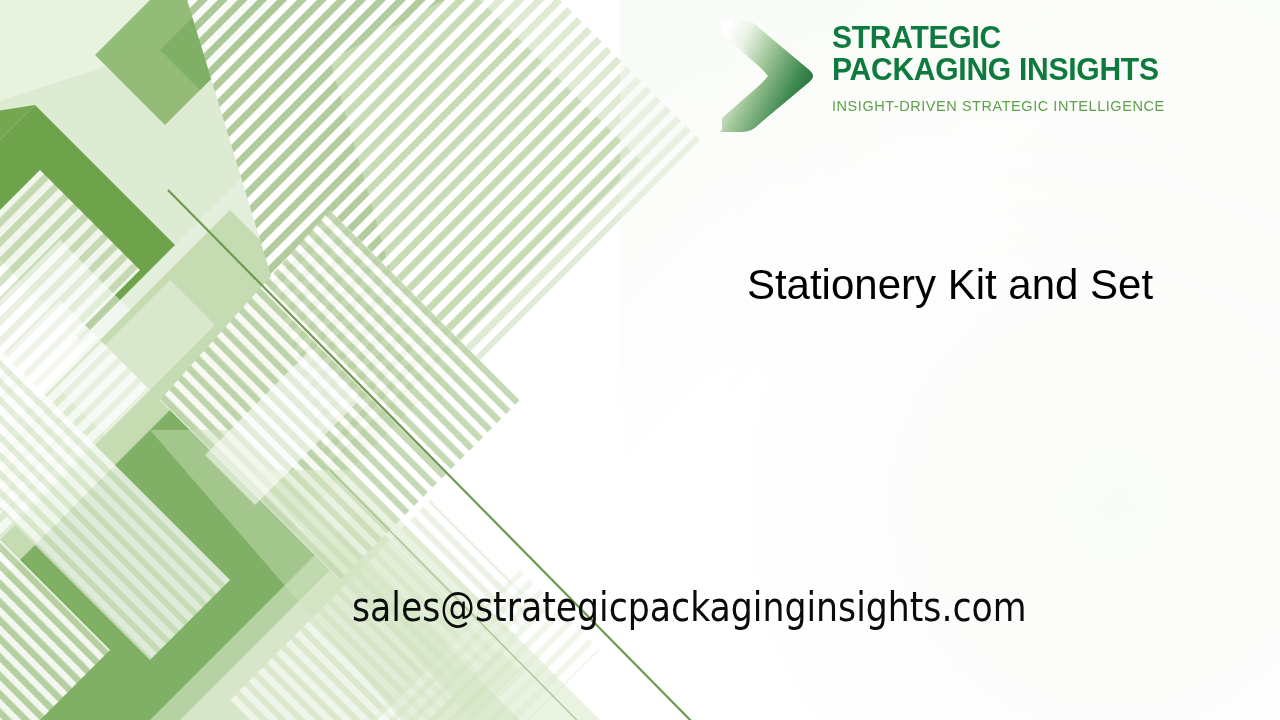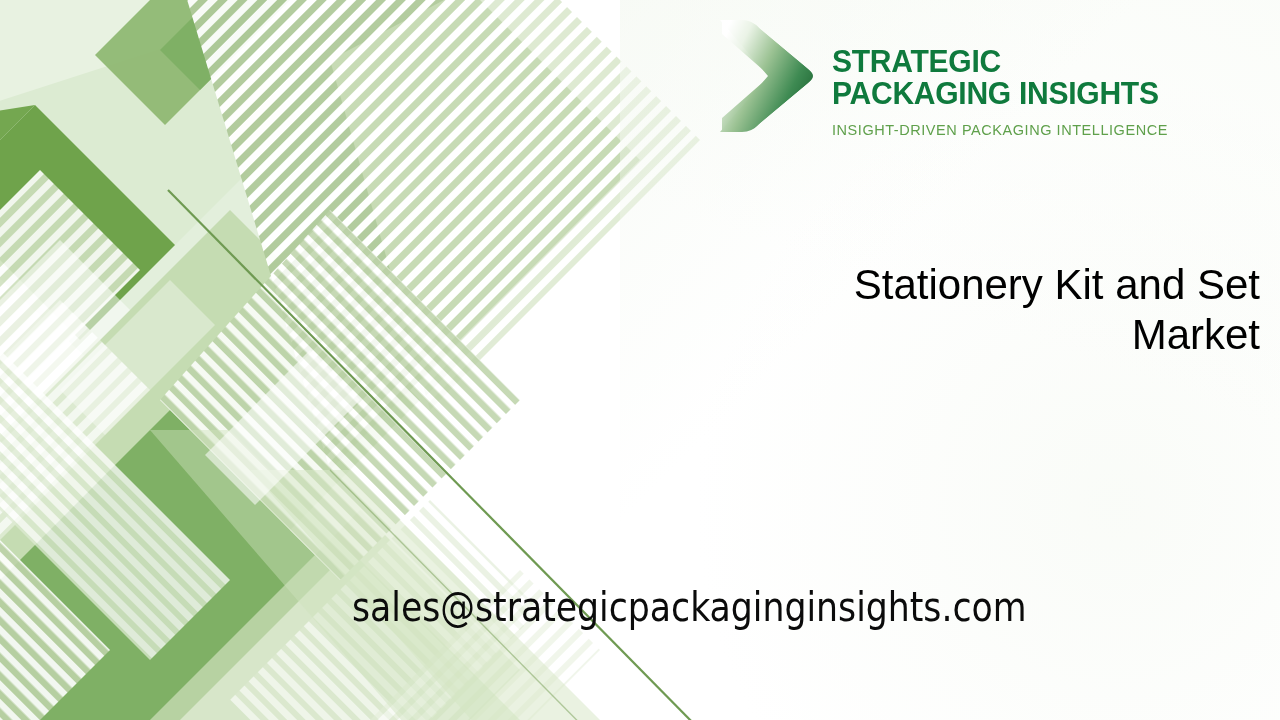--- a/index.html
+++ b/index.html
@@ -29,21 +29,21 @@
   .art svg { display:block; }
 
   
   .logo {
     position: absolute;
     left: 712px;
     top: 14px;
     width: 505px;
     height: 124px;
     display: flex;
-    align-items: flex-end;
+    align-items: flex-start;
   }
   .logo-mark {
     width: 112px;
     height: 124px;
     flex: 0 0 112px;
   }
   .logo-text {
     flex: 1 1 auto;
     padding-left: 8px;
     display: flex;
@@ -67,21 +67,21 @@
     letter-spacing: 0.55px;
     white-space: nowrap;
   }
 
   
   .title {
     position: absolute;
     left: 640px;
     top: 260px;
     width: 620px;
-    text-align: right;
+    text-align: center;
     color: #000000;
     font-size: 42px;
     line-height: 50px;
     font-weight: normal;
   }
   .title-line { display: block; }
 
   
   .email {
     position: absolute;
@@ -233,24 +233,23 @@
             <stop offset="1" stop-color="#1B6331"></stop>
           </linearGradient>
         </defs>
         <path d="M10 8 L34 8 Q42 8 48 15 L96 55 Q104 62 96 69 L48 109 Q42 116 34 116 L10 116 L10 104 L58 62 L10 20 Z" fill="url(#chevGrad)"></path>
         <path d="M8 6 L30 6 Q40 6 47 14 L97 56 Q105 62 97 68 L47 110 Q40 118 30 118 L8 118 L56 62 Z" fill="url(#chevGrad)"></path>
       </svg>
     </div>
     <div class="logo-text">
       <div class="logo-line1">STRATEGIC</div>
       <div class="logo-line2">PACKAGING INSIGHTS</div>
-      <div class="logo-tagline">INSIGHT-DRIVEN PACKAGING INTELLIGENCE</div>
+      <div class="logo-tagline">INSIGHT-DRIVEN STRATEGIC INTELLIGENCE</div>
     </div>
   </div>
 
   <div class="title">
     <span class="title-line">Stationery Kit and Set</span>
-    <span class="title-line">Market</span>
   </div>
 
   <div class="email">sales@strategicpackaginginsights.com</div>
 
 </div>
 
 </body></html>

